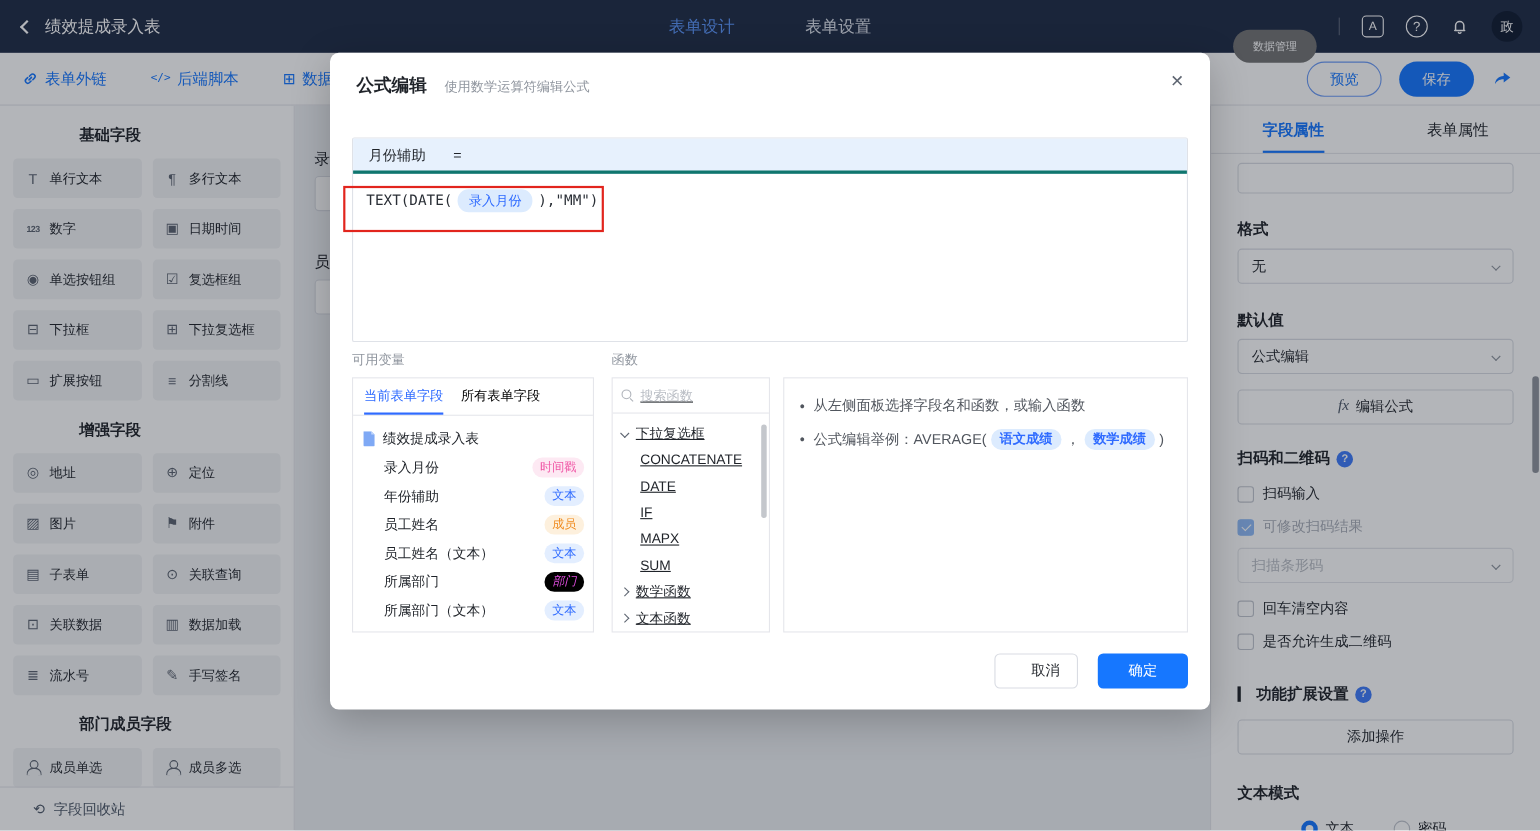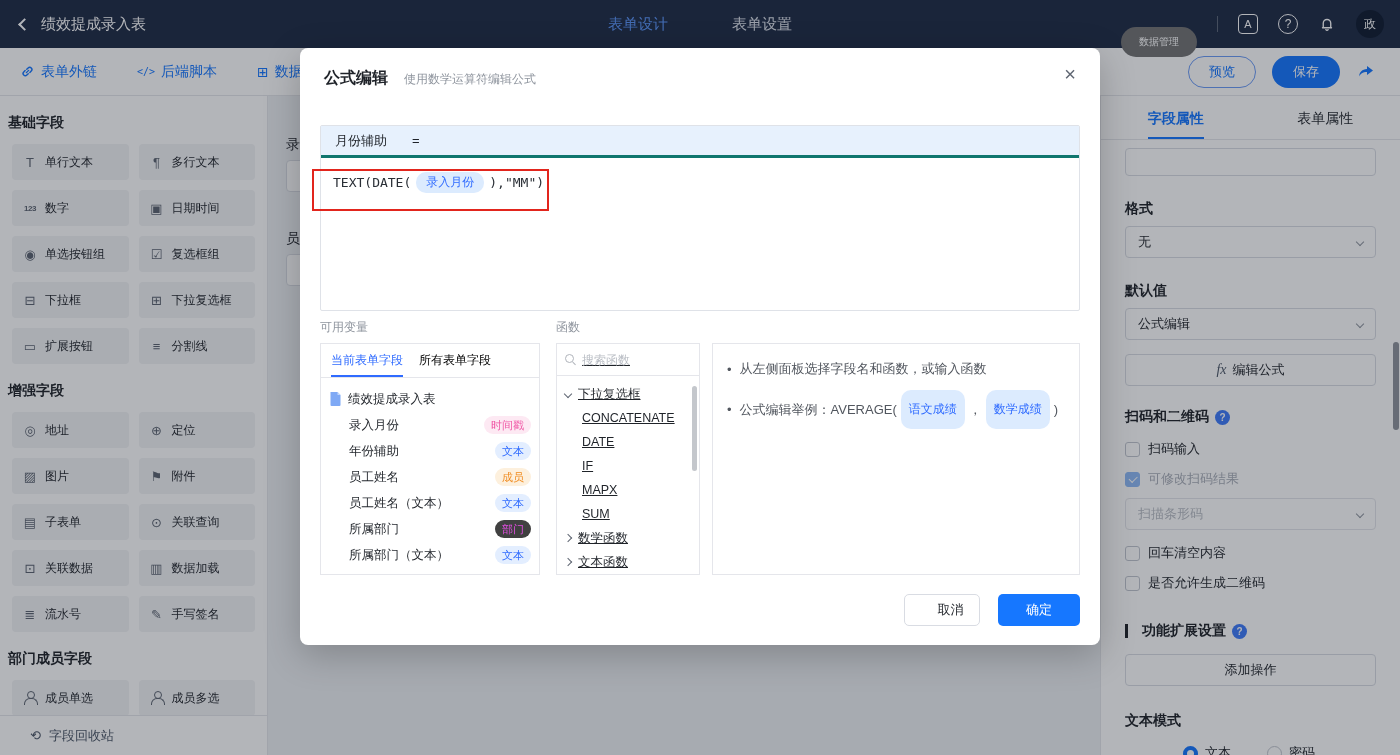--- a/index.html
+++ b/index.html
@@ -36,21 +36,21 @@
   .tl-mini { font-size:10px; font-family:"DejaVu Sans Mono",monospace; }
   .tl-right { margin-left:auto; display:flex; align-items:center; gap:16px; padding-right:24px; }
   .btn-preview { width:68px; height:32px; border:1px solid #6b9bf7; border-radius:16px; background:#fff;
     color:#1677ff; font-size:13px; cursor:pointer; }
   .btn-save { width:68px; height:32px; border:none; border-radius:16px; background:#1677ff;
     color:#fff; font-size:13px; cursor:pointer; }
 
   
   .sidebar { position:absolute; top:96px; left:0; bottom:0; width:268px; background:#fff;
     border-right:1px solid #e5e6eb; z-index:4; }
-  .sec-title { padding:18px 8px 12px; font-size:14px; font-weight:bold; color:#1f2329; }
+  .sec-title { padding:18px 24px 12px; font-size:14px; font-weight:bold; color:#1f2329;margin-left:48px; }
   .fgrid { display:grid; grid-template-columns:1fr 1fr; gap:10px; padding:0 12px; margin-top:0; }
   .fbtn { height:36px; background:#f2f3f5; border-radius:4px; display:flex; align-items:center;
     gap:7px; padding:0 10px; font-size:12px; color:#1f2329; cursor:pointer; }
   .fbtn .ic { width:16px; color:#5c6470; font-size:13px; text-align:center; flex:none; }
   .fbtn .ic.num { font-size:8px; font-weight:bold; letter-spacing:-.5px; }
   .icp { position:relative; width:16px; height:14px; flex:none; }
   .icp::before { content:""; position:absolute; left:5px; top:0; width:6px; height:6px;
     border:1.3px solid #5c6470; border-radius:50%; }
   .icp::after { content:""; position:absolute; left:2px; bottom:0; width:12px; height:6px;
     border:1.3px solid #5c6470; border-bottom:none; border-radius:6px 6px 0 0; }
@@ -120,42 +120,42 @@
 
   .m-editor { position:absolute; left:20px; top:77px; width:760px; height:186px;
     border:1px solid #dfe2e8; border-radius:2px; }
   .m-ed-head { height:32px; background:#e7f1fd; border-bottom:3px solid #0f766e; display:flex;
     align-items:center; gap:25px; padding:0 14px; font-size:13px; color:#1f2329; }
   .m-ed-body { padding:14px 12px; }
   .formula-line { display:flex; align-items:center; font-family:"DejaVu Sans Mono","Liberation Mono",monospace;
     font-size:13px; color:#2a2f36; cursor:text; }
   .pill { font-family:"Liberation Sans","DejaVu Sans",sans-serif; background:#dcebfe; color:#2f6bff;
     font-size:12px; padding:2px 10px; border-radius:10px; margin:0 5px; white-space:nowrap; cursor:pointer; }
-  .pill.sm { padding:11px 8px; margin:0 4px; }
+  .pill.sm { padding:1px 8px; margin:0 4px;font-weight:bold; }
   .red-annot { position:absolute; left:-9px; top:43px; width:237px; height:42px;
     border:2px solid #e2251d; pointer-events:none; }
 
   .m-lbl { position:absolute; font-size:12px; color:#8f959e; top:271px; }
   .m-lbl.vars { left:20px; }
   .m-lbl.funcs { left:256px; }
 
   .vpanel { position:absolute; left:20px; top:295px; width:220px; height:232px; border:1px solid #e5e6eb; }
   .vp-tabs { height:34px; border-bottom:1px solid #e5e6eb; display:flex; align-items:stretch; gap:16px; padding:0 10px; }
   .vp-tab { font-size:12px; color:#000000; display:flex; align-items:center; position:relative; cursor:pointer; }
   .vp-tab.active { color:#2f6bff; }
   .vp-tab.active::after { content:""; position:absolute; left:0; right:0; bottom:0; height:2px; background:#2f6bff; }
   .vp-tree { padding:8px 8px 0; }
   .vp-root { display:flex; align-items:center; gap:6px; height:26px; font-size:12.5px; cursor:pointer; }
   .vp-row { display:flex; align-items:center; height:26px; padding-left:20px; font-size:12.5px; cursor:pointer; }
   .vp-row .name { flex:1; }
   .tag { font-size:11px; height:18px; line-height:18px; padding:0 7px; border-radius:9px; flex:none; }
   .tag-time { color:#f055a5; background:#fde9f3; }
   .tag-text { color:#2f6bff; background:#e3eeff; }
   .tag-member { color:#f08a1d; background:#fdf0dd; }
-  .tag-dept { color:#e14de0; background:#404040; }
+  .tag-dept { color:#e14de0; background:#000000;font-style:italic; }
 
   .fpanel { position:absolute; left:256px; top:295px; width:144px; height:232px; border:1px solid #e5e6eb;text-decoration:underline; }
   .fp-search { height:32px; border-bottom:1px solid #e5e6eb; display:flex; align-items:center; gap:6px; padding:0 8px; }
   .mag { position:relative; width:11px; height:11px; flex:none; }
   .mag::before { content:""; position:absolute; left:0; top:0; width:7px; height:7px;
     border:1.4px solid #b0b4bb; border-radius:50%; }
   .mag::after { content:""; position:absolute; right:0; bottom:1px; width:4px; height:1.4px;
     background:#b0b4bb; transform:rotate(45deg); }
   .fsearch { border:none; outline:none; width:92px; font-size:12px; color:#1f2329; background:transparent; }
   .fsearch::placeholder { color:#b9bdc4; }

